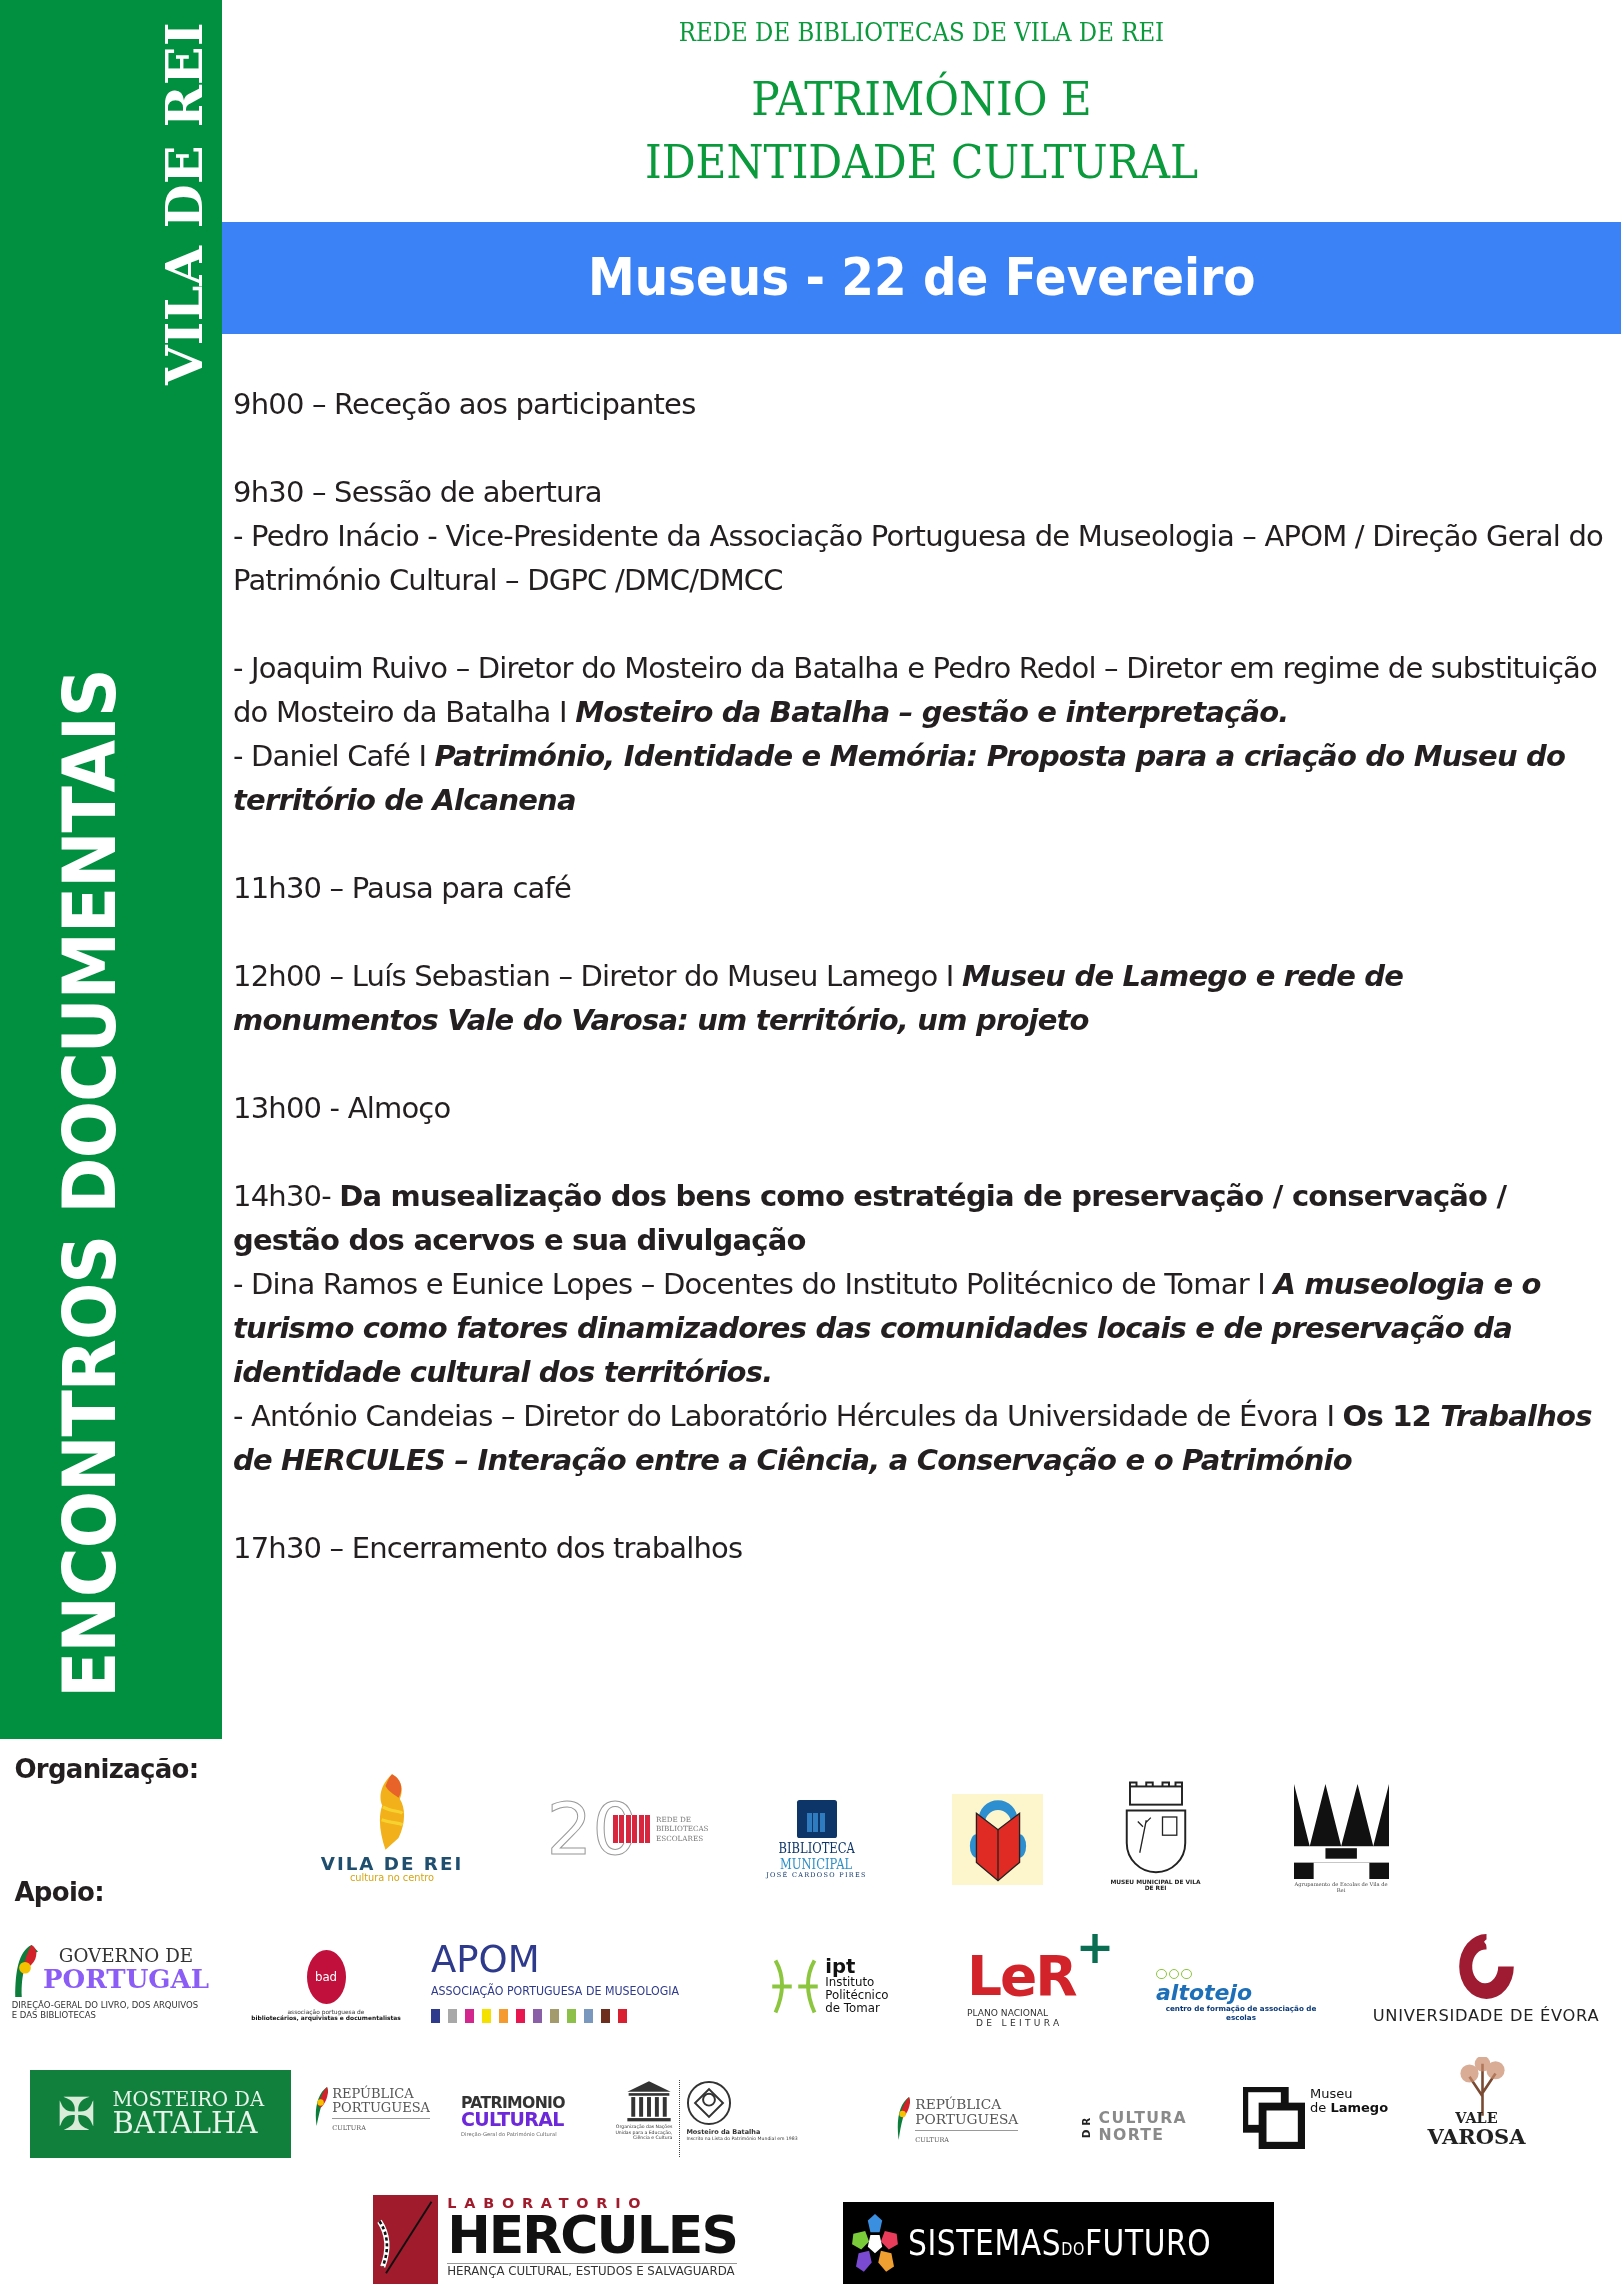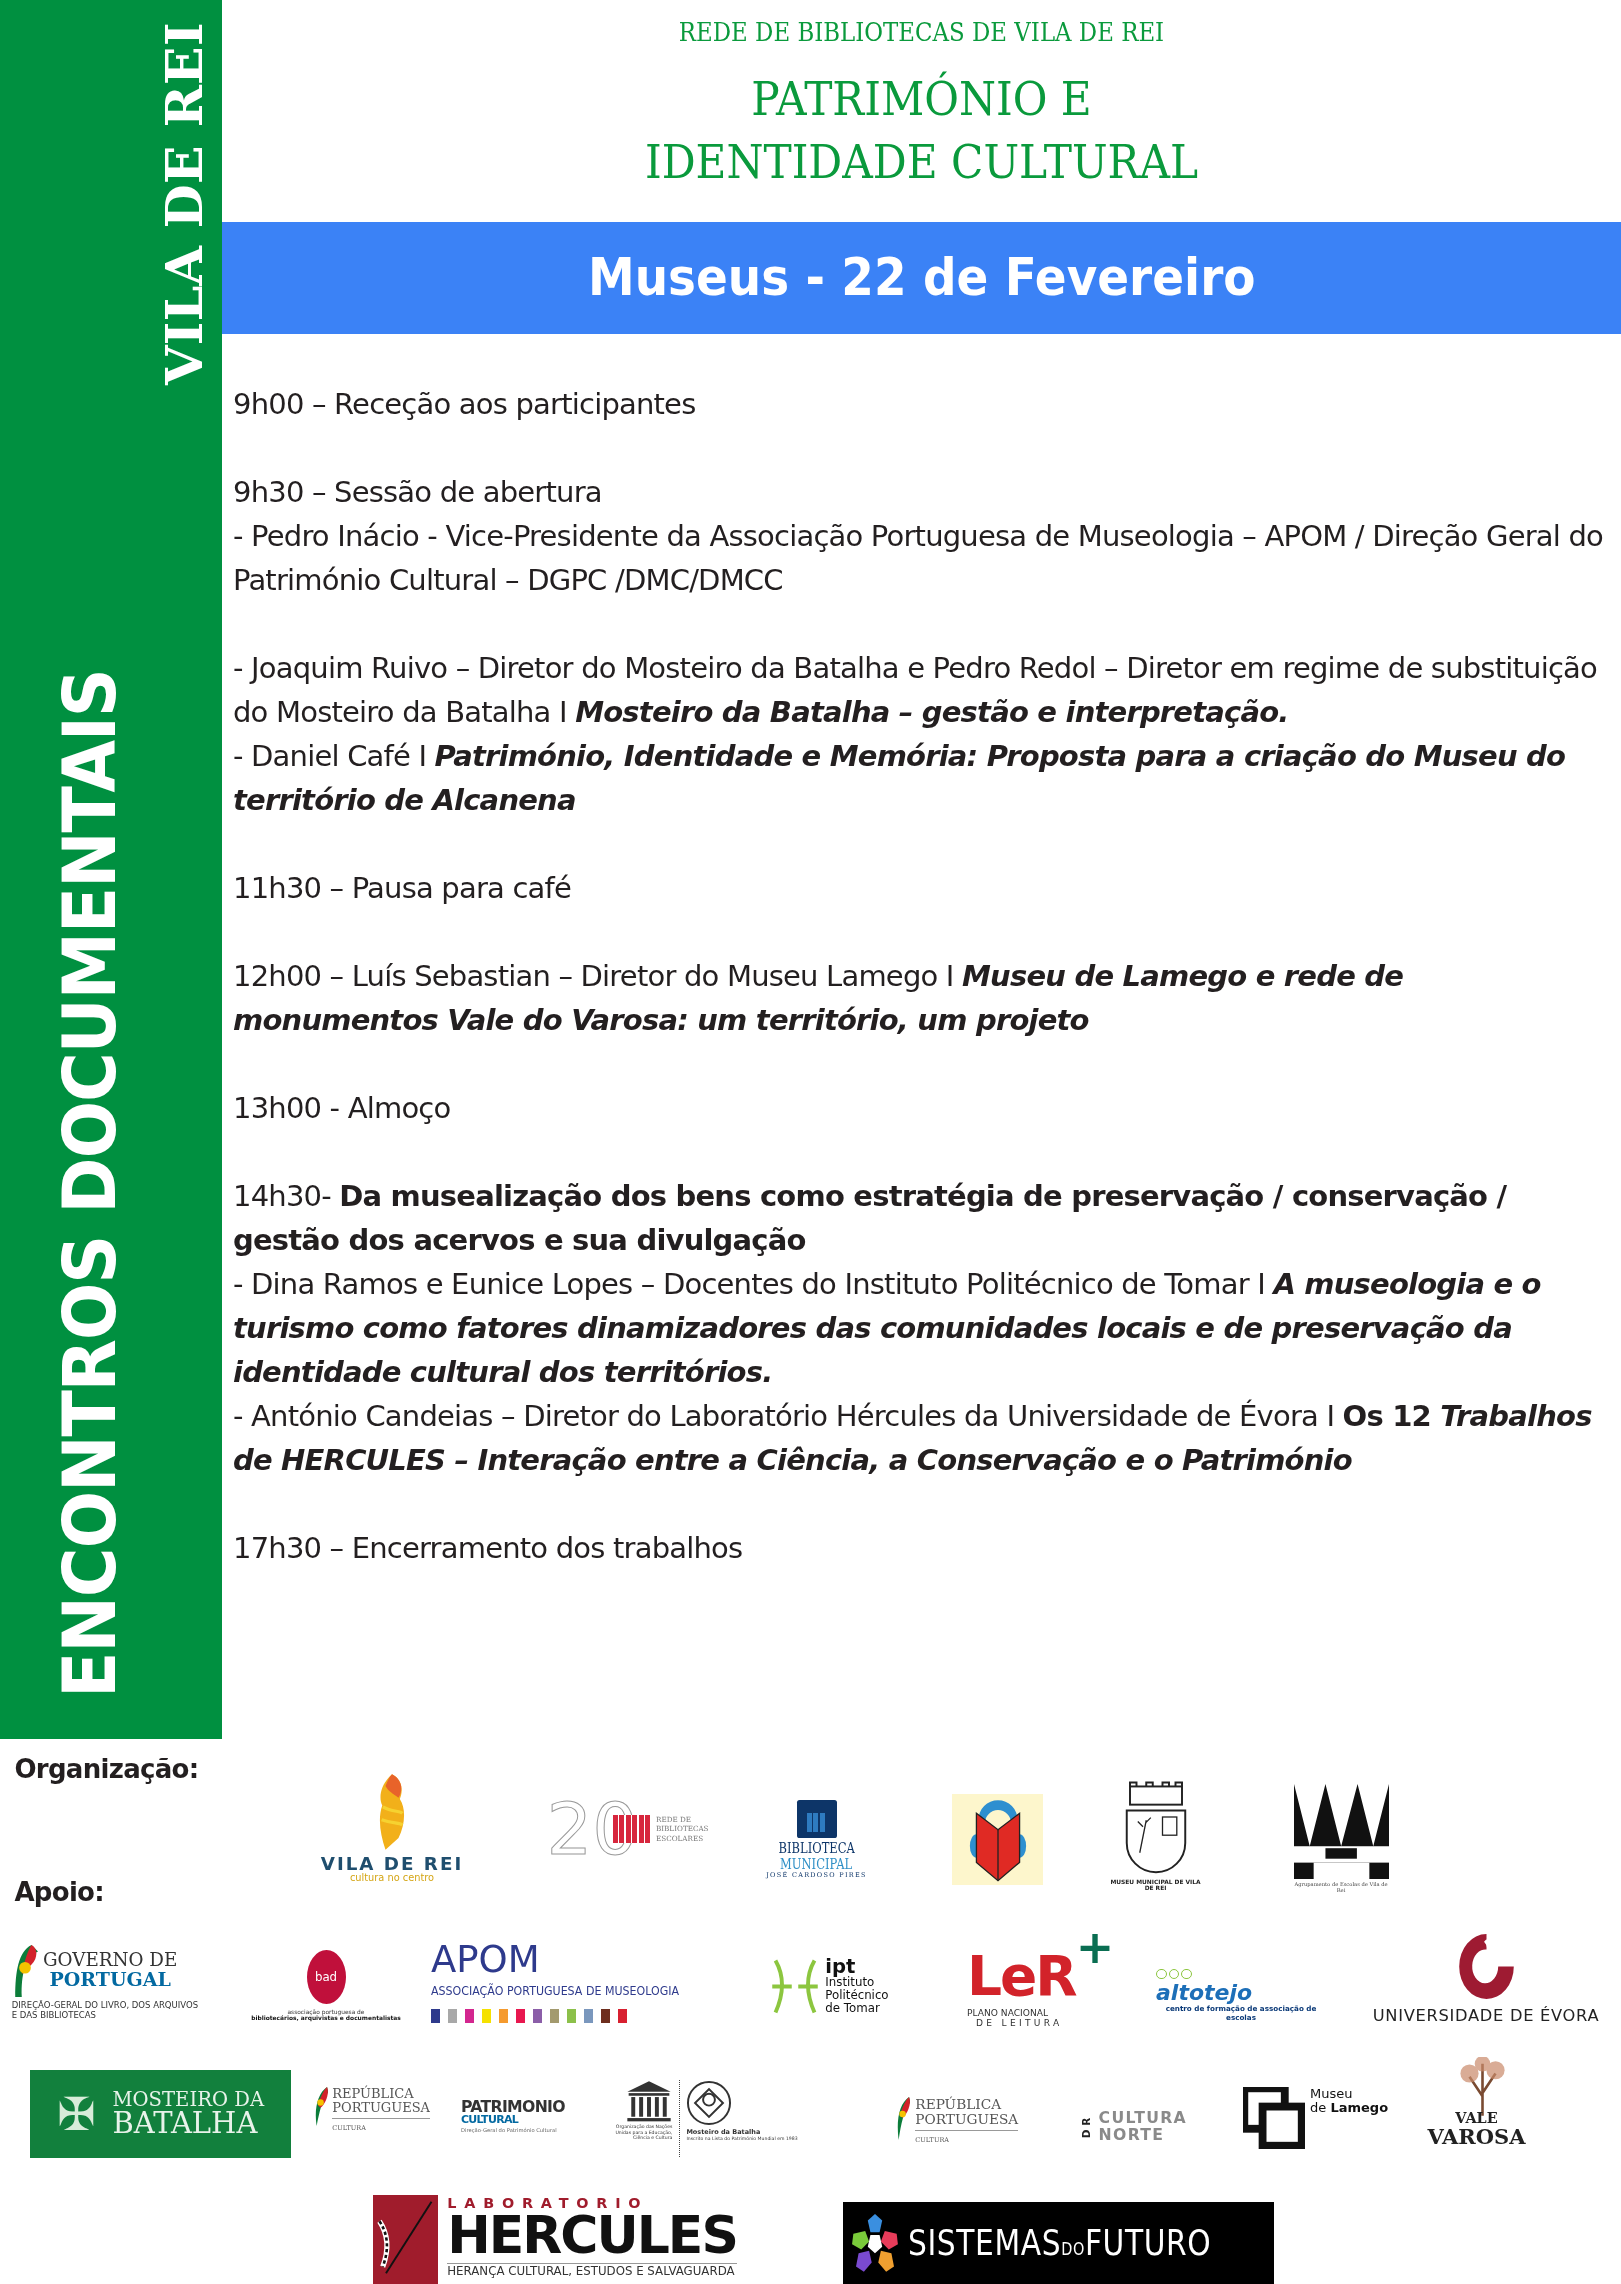--- a/index.html
+++ b/index.html
@@ -143,21 +143,21 @@
 
 <div class="logo" style="left:11.8px;top:1937px;width:209px;height:91px;align-items:flex-start;">
   <div style="display:flex;align-items:center;">
     <svg width="26" height="52" viewBox="0 0 40 80">
         <path d="M30 0 C10 10 5 40 5 80 L15 80 C14 45 20 20 40 10Z" fill="#0c7d3a"></path>
         <path d="M30 0 C40 5 40 20 30 30 L15 45 C20 20 25 8 30 0Z" fill="#d3222a"></path>
         <circle cx="20" cy="35" r="9" fill="#f4c300"></circle>
       </svg>
     <div style="margin-left:5.2px;">
       <div style="font-family:'DejaVu Serif',serif;font-size:18.3px;color:#333;line-height:1;">GOVERNO DE</div>
-      <div style="font-family:'DejaVu Serif',serif;font-weight:bold;font-size:19px;color:#0369a1;line-height:1.1;">PORTUGAL</div>
+      <div style="font-family:'DejaVu Serif',serif;font-weight:bold;font-size:26px;color:#8b5cf6;line-height:1.1;">PORTUGAL</div>
     </div>
   </div>
   <div style="font-size:8.5px;color:#333;margin-top:3.9px;text-align:left;">DIREÇÃO-GERAL DO LIVRO, DOS ARQUIVOS</div>
   <div style="font-size:8.5px;color:#333;text-align:left;">E DAS BIBLIOTECAS</div>
 </div>
 
 <div class="logo" style="left:238px;top:1943px;width:176px;height:85px;">
   <div style="width:39px;height:54px;border-radius:50%;background:#c0103b;color:#fff;font-size:11.8px;display:flex;align-items:center;justify-content:center;">bad</div>
   <div style="font-size:5.9px;color:#333;margin-top:5.2px;">associação portuguesa de</div>
   <div style="font-size:5.9px;color:#111;font-weight:bold;">bibliotecários, arquivistas e documentalistas</div>
@@ -242,21 +242,21 @@
     </svg>
   <div style="text-align:left;margin-left:3.9px;font-family:'DejaVu Serif',serif;color:#555;">
     <div style="font-size:13px;line-height:1.1;">REPÚBLICA</div>
     <div style="font-size:13px;line-height:1.1;border-bottom:0.7px solid #999;padding-bottom:2.6px;">PORTUGUESA</div>
     <div style="font-size:6.5px;margin-top:5.2px;">CULTURA</div>
   </div>
 </div>
 
 <div class="logo" style="left:461px;top:2090px;width:118px;height:52px;align-items:flex-start;">
   <div style="font-weight:bold;font-size:15.7px;color:#333;line-height:1;letter-spacing:-0.7px;">PATRIMONIO</div>
-  <div style="font-weight:bold;font-size:11px;color:#0369a1;line-height:1;letter-spacing:-0.7px;">CULTURAL</div>
+  <div style="font-weight:bold;font-size:19px;color:#6d28d9;line-height:1;letter-spacing:-0.7px;">CULTURAL</div>
   <div style="font-size:5.2px;color:#666;margin-top:2px;">Direção-Geral do Património Cultural</div>
 </div>
 
 <div class="logo" style="left:588px;top:2080px;width:235px;height:82px;flex-direction:row;align-items:flex-start;">
   <div style="width:59px;text-align:right;">
     <svg width="46" height="42" viewBox="0 0 70 64">
         <path d="M35 2 L68 18 H2Z" fill="#333"></path>
         <rect x="4" y="20" width="62" height="4" fill="#333"></rect>
         <g fill="#333">
           <rect x="8" y="26" width="6" height="30"></rect>

